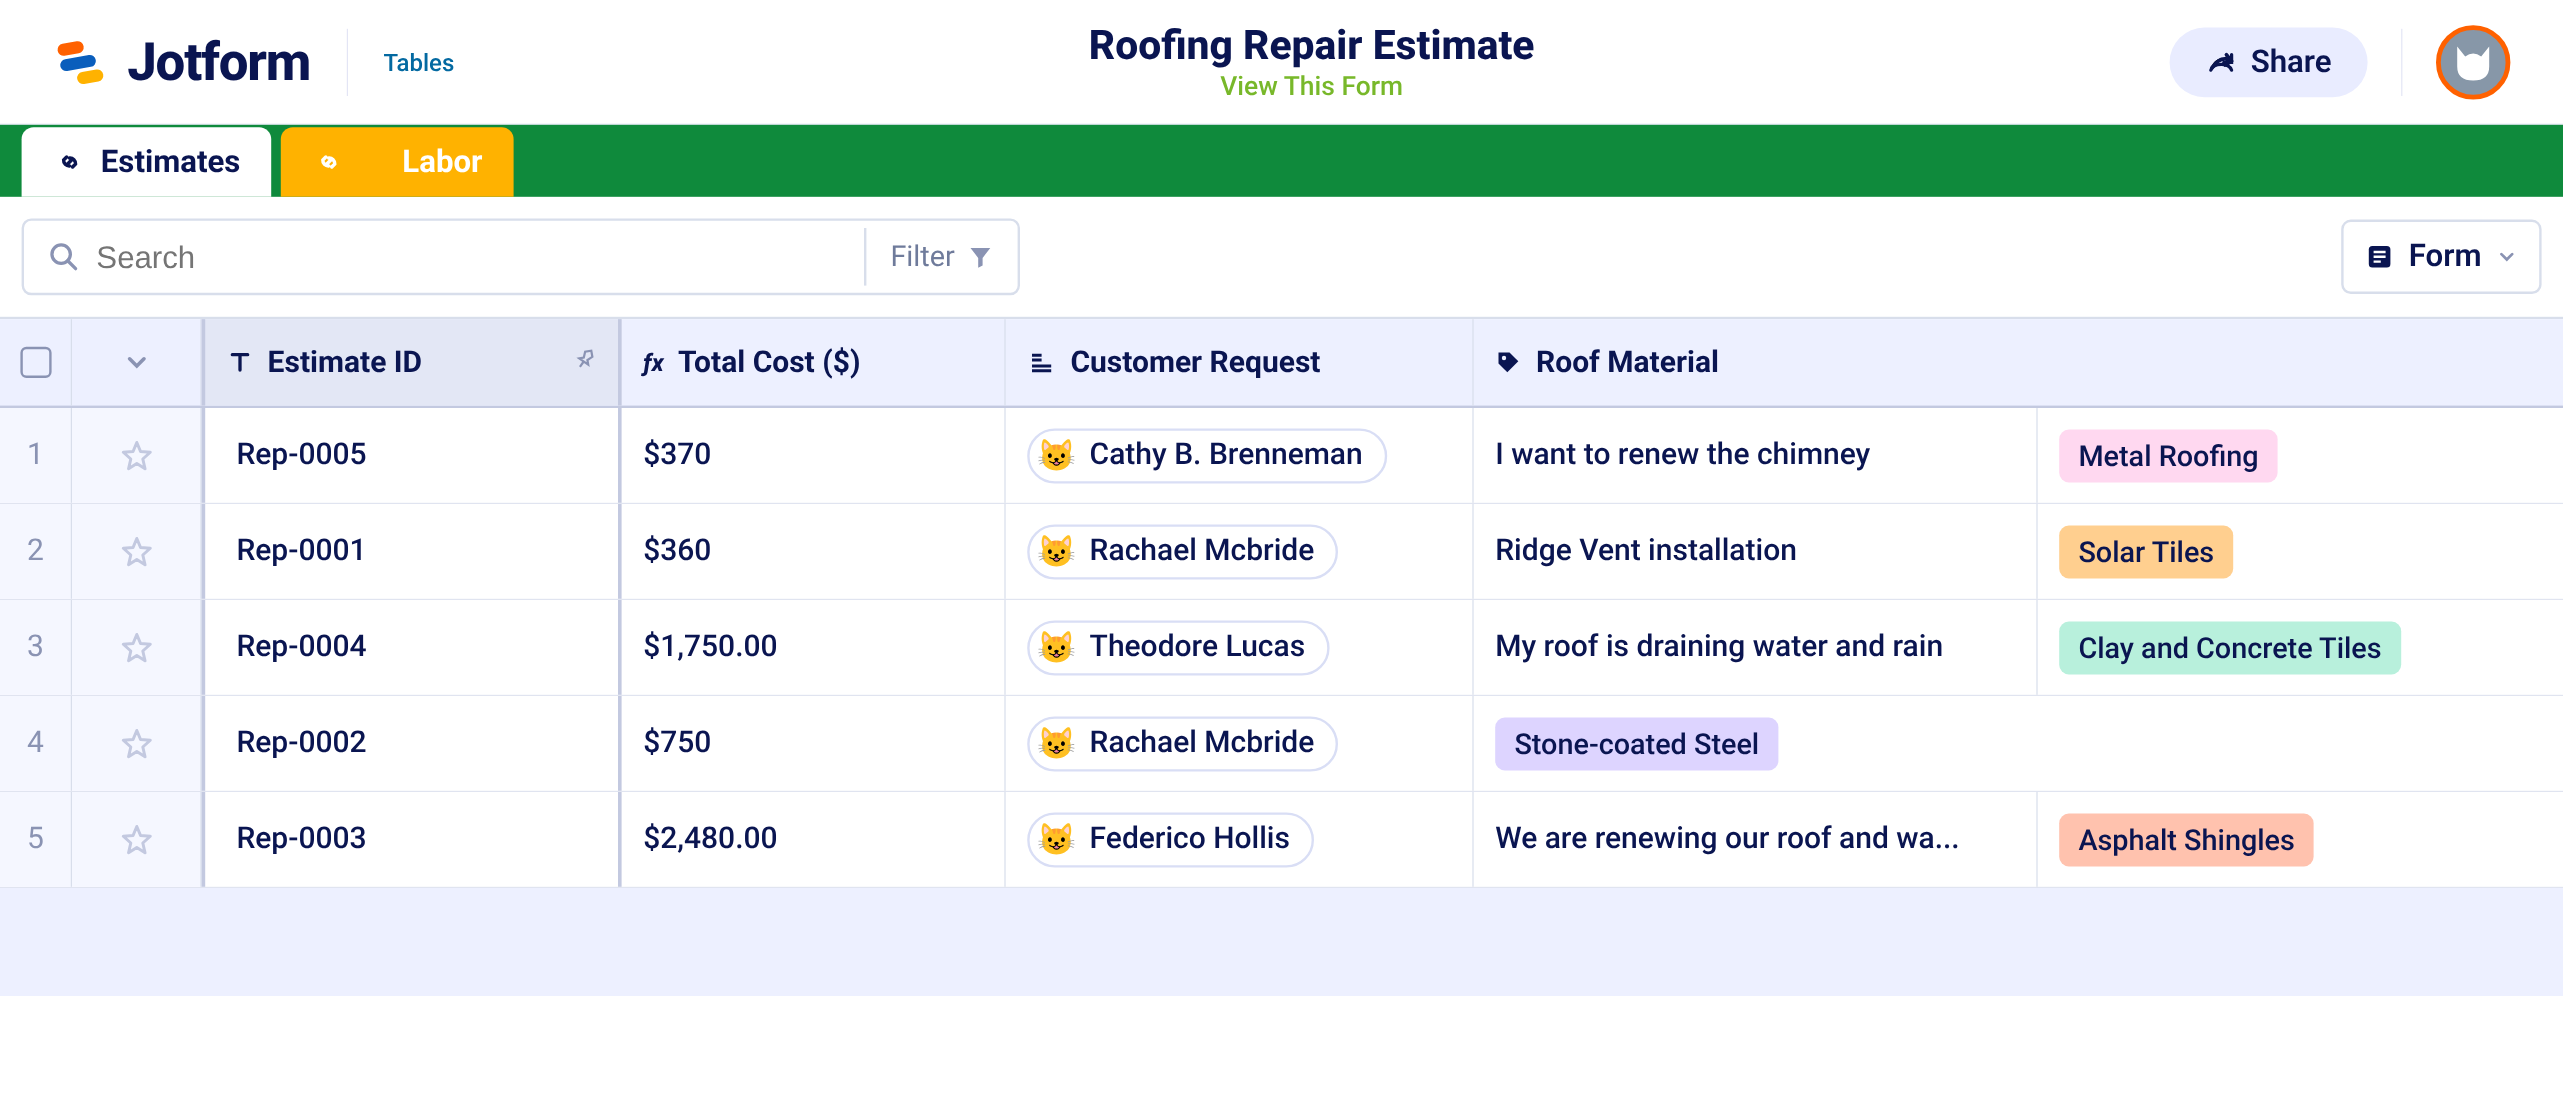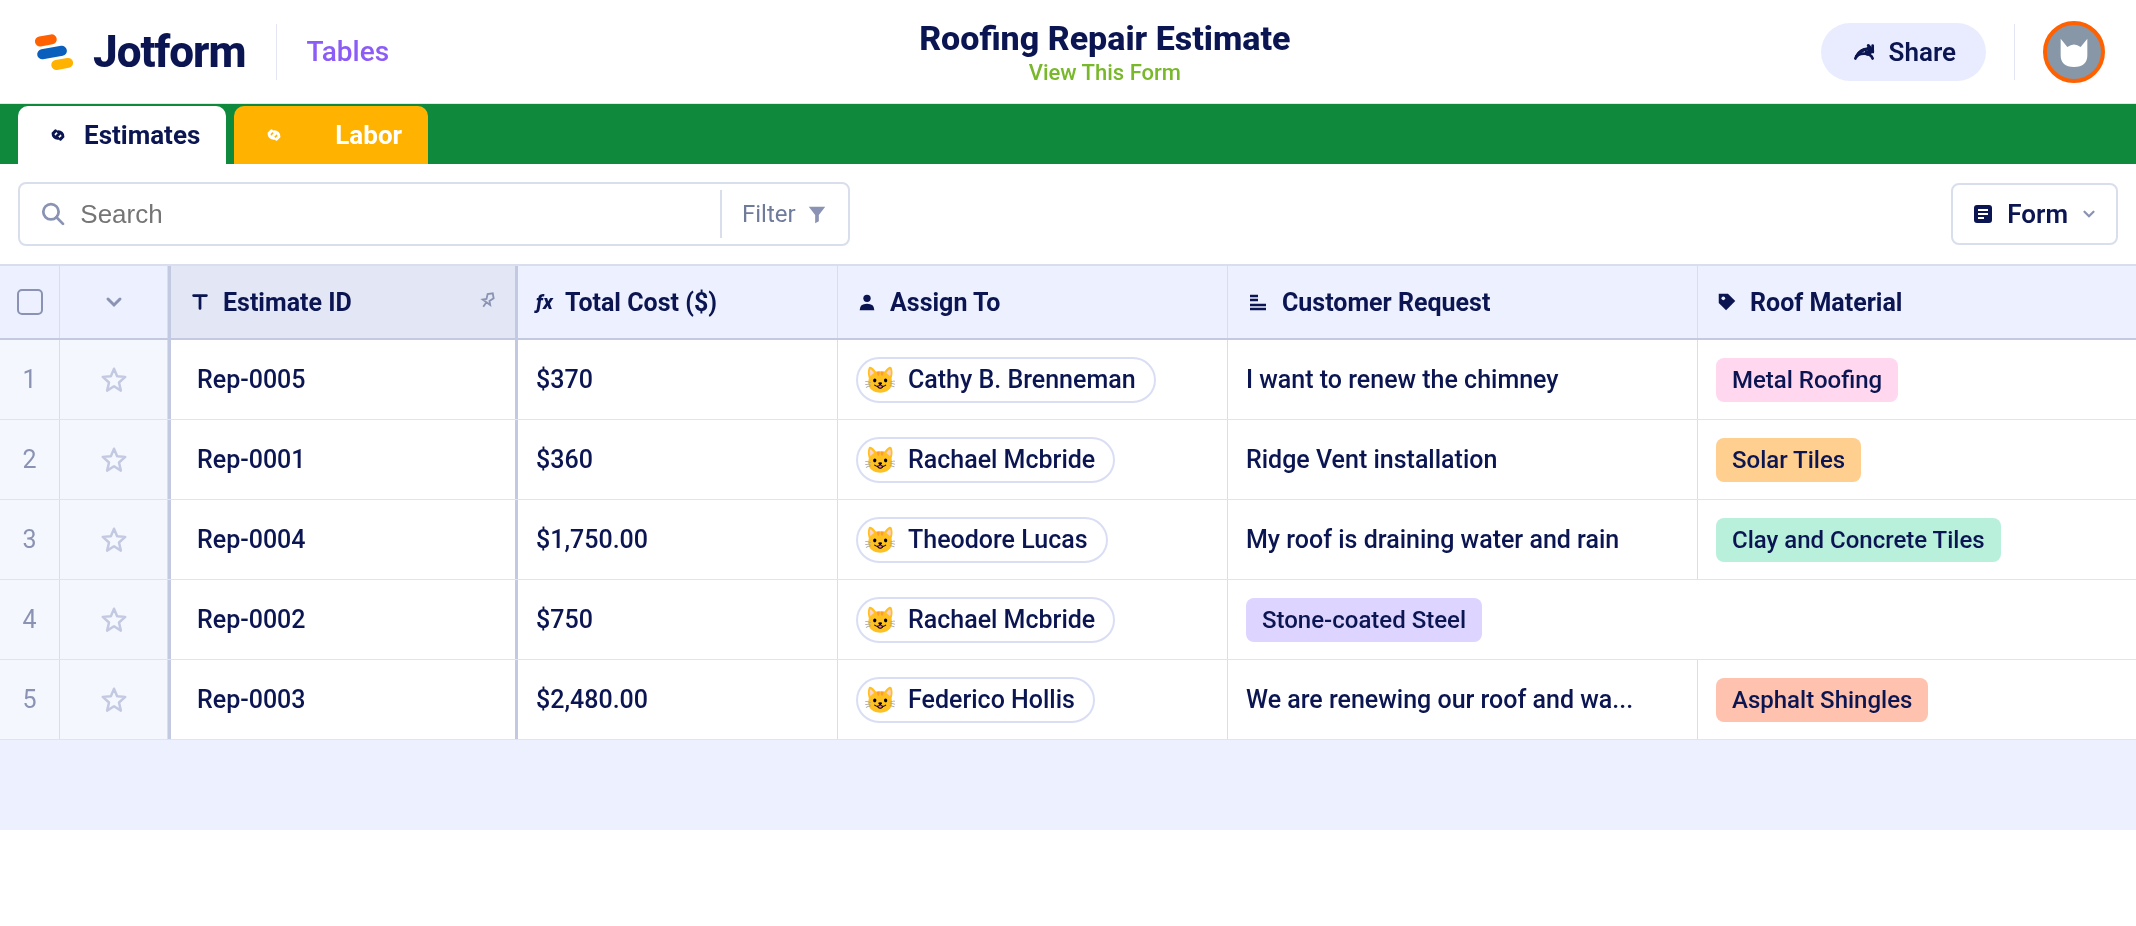--- a/index.html
+++ b/index.html
@@ -1,22 +1,22 @@
 <!DOCTYPE html>
 <html><head>
 <meta charset="utf-8">
 <style>
 * { box-sizing: border-box; margin: 0; padding: 0; }
 body { font-family: -apple-system, BlinkMacSystemFont, "Segoe UI", Roboto, Helvetica, Arial, sans-serif; background: #fff; color: #0a1551; width: 2136px; }
-.header { display: flex; align-items: center; height: 104px; padding: 0 31px; border-bottom: 1px solid #e3e5f5; }
+.header { display: flex; align-items: center; height: 104px; padding: 0 44px; border-bottom: 1px solid #e3e5f5; }
 .logo-block { display: flex; align-items: center; gap: 14px; }
 .logo-mark { width: 48px; height: 48px; position: relative; }
 .logo-text { font-size: 44px; font-weight: 800; color: #0a1551; letter-spacing: -1px; }
 .vdiv { width: 1px; height: 56px; background: #e3e5f5; margin: 0 30px; }
-.tables-label { font-size: 28px; color: #8b5cf6; font-weight: 500; }
+.tables-label { font-size: 20px; color: #0369a1; font-weight: 500; }
 .title-block { flex: 1; text-align: center; }
 .title { font-size: 34px; font-weight: 800; color: #0a1551; }
 .view-form { font-size: 22px; color: #78b82a; font-weight: 500; margin-top: 2px; }
 .share-btn { display: flex; align-items: center; gap: 12px; background: #e9ecff; border-radius: 30px; padding: 14px 30px; font-size: 26px; font-weight: 600; color: #0a1551; cursor: pointer; }
 .avatar { width: 62px; height: 62px; border-radius: 50%; border: 4px solid #ff6100; background: #8797a8; margin-left: 28px; display: flex; align-items: center; justify-content: center; }
 .avatar svg { width: 40px; height: 40px; }
 .tabbar { background: #0f8a3c; height: 60px; display: flex; align-items: flex-end; padding-left: 18px; gap: 8px; }
 .tab { display: flex; align-items: center; gap: 12px; padding: 14px 26px; border-radius: 10px 10px 0 0; font-size: 26px; font-weight: 700; cursor: pointer; }
 .tab.active { background: #fff; color: #0a1551; }
 .tab.inactive { background: #ffb200; color: #fff; gap: 47px; }
@@ -153,27 +153,20 @@
         <svg width="22" height="22" viewBox="0 0 24 24">
             <path d="M12 3 L16 7 L14 12 L17 15 L7 15 L10 12 L8 7 Z M12 15 L12 21" stroke="#8a93b3" stroke-width="2" fill="none" transform="rotate(35 12 12)"></path>
           </svg>
       </span>
     </div>
     <div class="th">
       <span style="font-style:italic;font-weight:800;font-size:20px">ƒx</span>
       <span>Total Cost ($)</span>
     </div>
     <div class="th">
-      <svg width="22" height="22" viewBox="0 0 24 24">
-          <circle cx="12" cy="8" r="4" fill="#0a1551"></circle>
-          <path d="M4 21 Q4 14 12 14 Q20 14 20 21 Z" fill="#0a1551"></path>
-        </svg>
-      <span>Assign To</span>
-    </div>
-    <div class="th">
       <svg width="24" height="24" viewBox="0 0 24 24">
           <line x1="4" y1="6" x2="12" y2="6" stroke="#0a1551" stroke-width="2.5"></line>
           <line x1="4" y1="10" x2="12" y2="10" stroke="#0a1551" stroke-width="2.5"></line>
           <line x1="4" y1="15" x2="20" y2="15" stroke="#0a1551" stroke-width="2.5"></line>
           <line x1="4" y1="19" x2="20" y2="19" stroke="#0a1551" stroke-width="2.5"></line>
         </svg>
       <span>Customer Request</span>
     </div>
     <div class="th" style="border-right:none">
       <svg width="22" height="22" viewBox="0 0 24 24">

